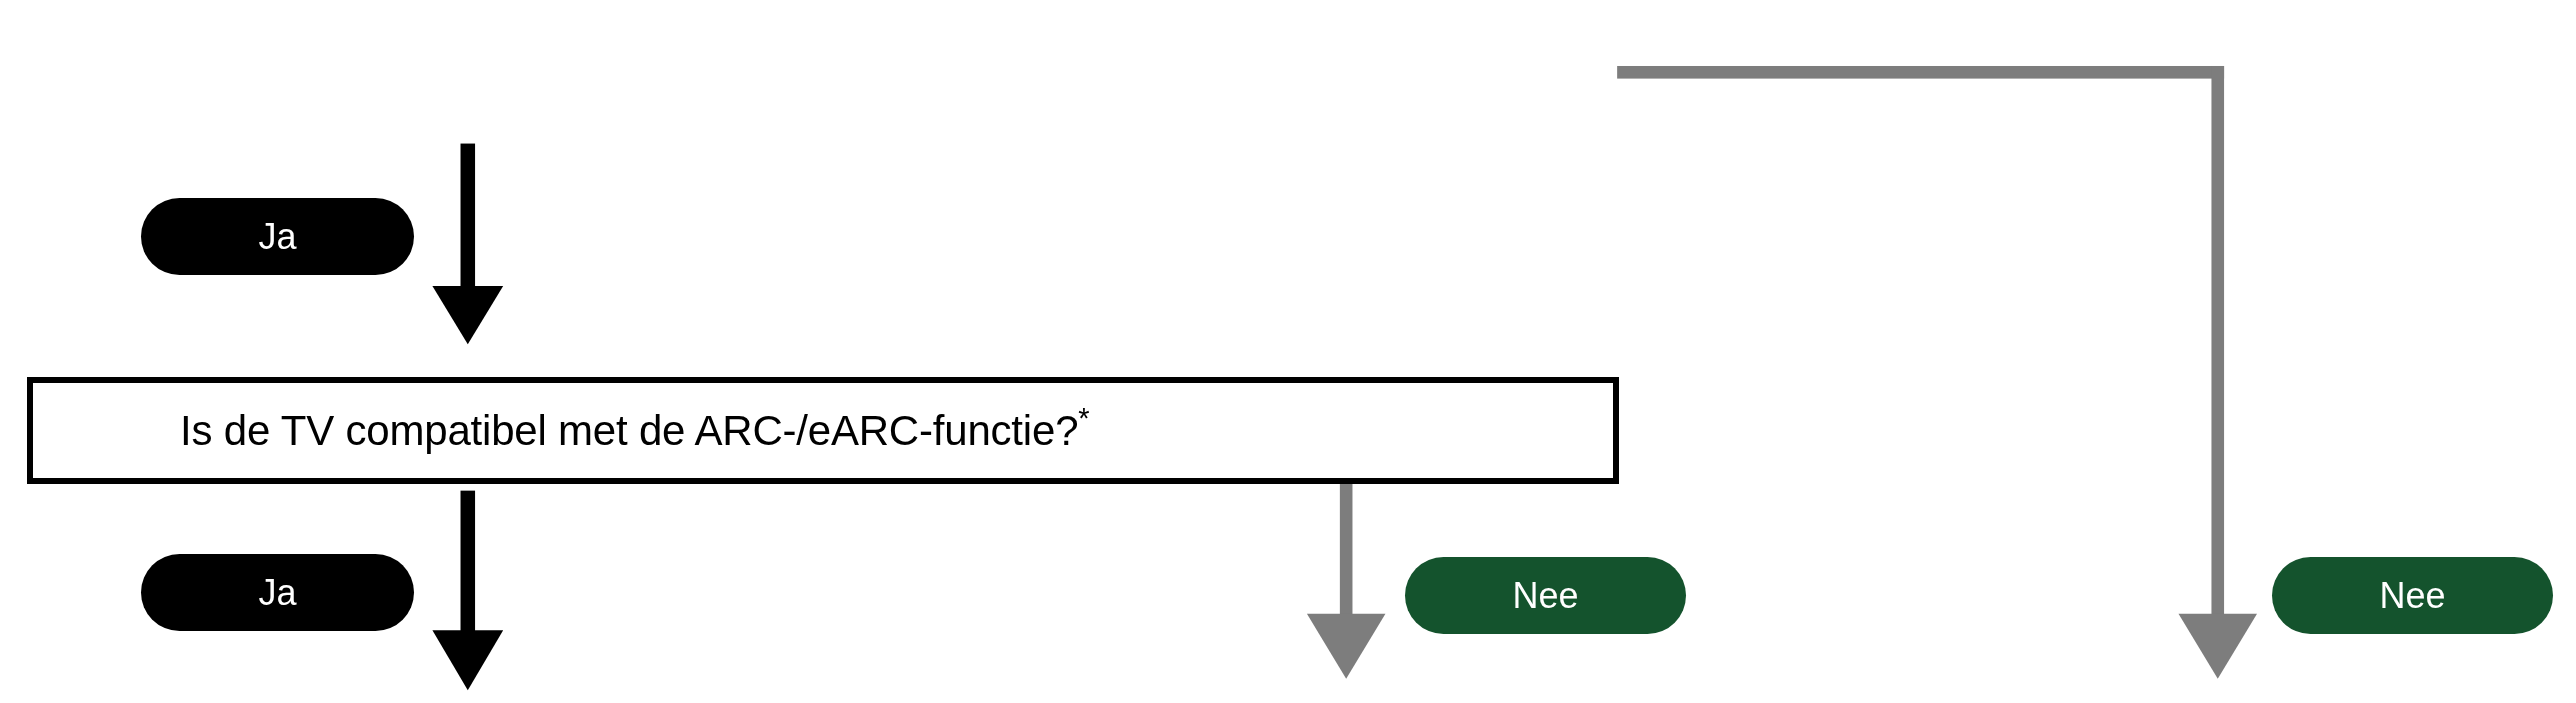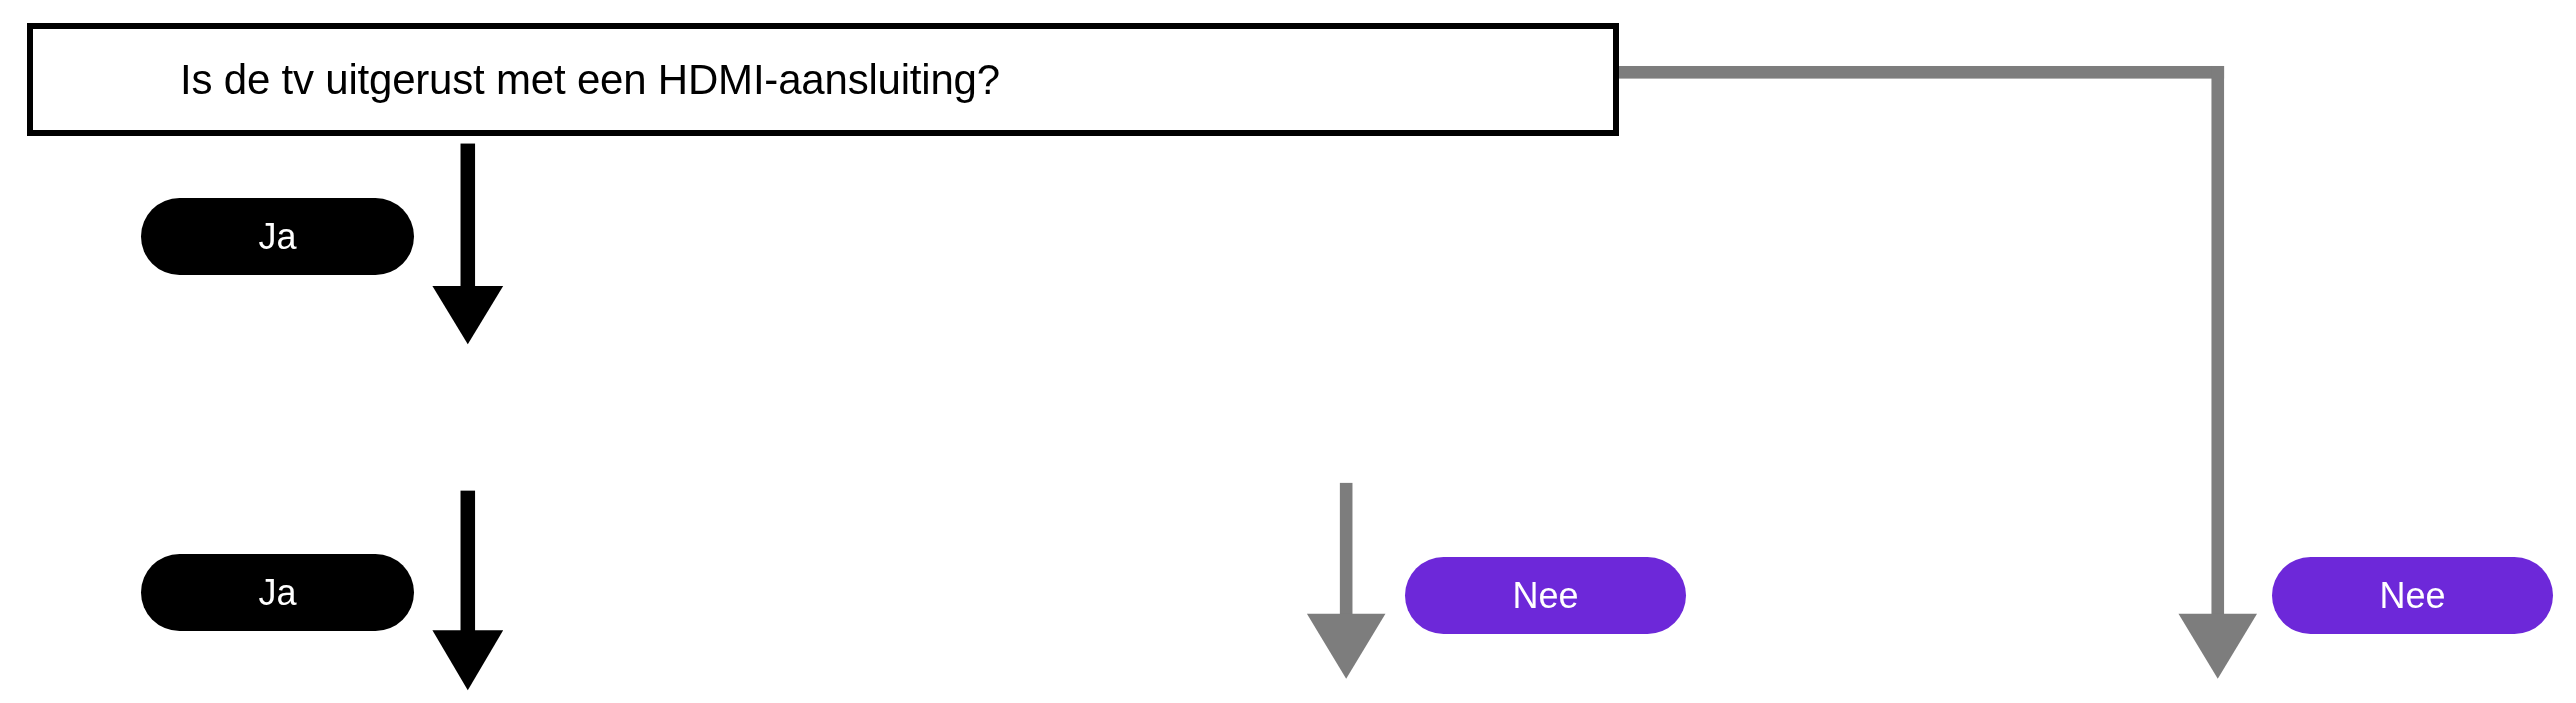--- a/index.html
+++ b/index.html
@@ -63,21 +63,21 @@
     box-sizing: border-box;
     border-radius: 39px;
     display: flex;
     align-items: center;
     justify-content: center;
     color: #ffffff;
     font-size: 36px;
     line-height: 1;
   }
   .pill-yes { background: #000000; }
-  .pill-no  { background: #6d28d9; }
+  .pill-no  { background: #14532d; }
 
   #pill-yes-1 { left: 141px;  top: 198px; width: 273px; height: 77px; }
   #pill-yes-2 { left: 141px;  top: 554px; width: 273px; height: 77px; }
   #pill-no-1  { left: 1405px; top: 557px; width: 281px; height: 77px; }
   #pill-no-2  { left: 2272px; top: 557px; width: 281px; height: 77px; }
 
   
   #arrow-layer {
     position: absolute;
     left: 0;
@@ -109,24 +109,24 @@
       <rect x="475" y="506" width="15" height="165" fill="#000000"></rect>
       <polygon points="446,650 519,650 482.5,712" fill="#000000"></polygon>
     </g>
 
     <g>
       <rect x="1382" y="498" width="13" height="150" fill="#7d7d7d"></rect>
       <polygon points="1348,633 1429,633 1388.5,700" fill="#7d7d7d"></polygon>
     </g>
   </svg>
 
-  <div id="box-hdmi" class="decision-box">
-    <span class="decision-box-text">Is de tv uitgerust met een HDMI-aansluiting?</span>
+
+  <div id="box-arc" class="decision-box">
+    <span class="decision-box-text"><span>Is de TV compatibel met de ARC-/eARC-functie?</span><span class="asterisk">*</span></span>
   </div>
-
 
   <div id="pill-yes-1" class="pill pill-yes">
     <span>Ja</span>
   </div>
 
   <div id="pill-yes-2" class="pill pill-yes">
     <span>Ja</span>
   </div>
 
   <div id="pill-no-1" class="pill pill-no">

